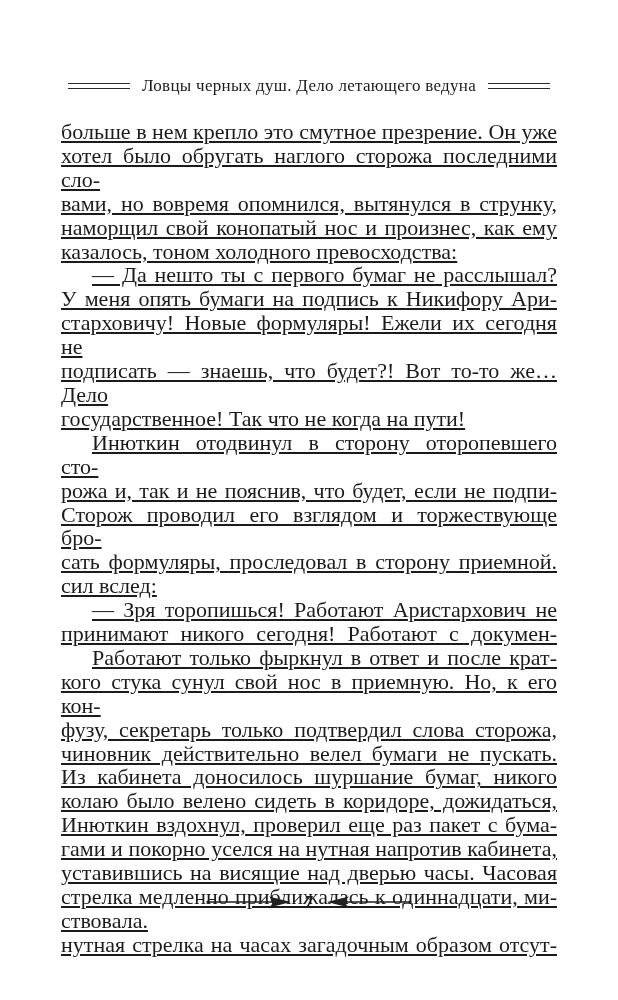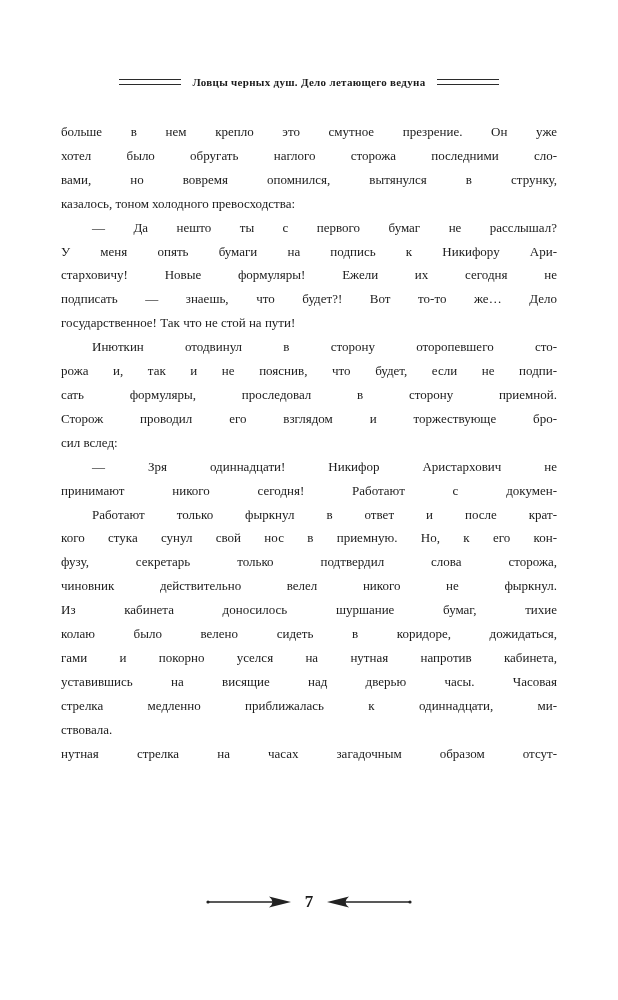--- a/index.html
+++ b/index.html
@@ -19,39 +19,40 @@
   
   .running-header {
     position: absolute;
     top: 76px; left: 0; right: 0;
     display: flex;
     align-items: center;
     justify-content: center;
     gap: 12px;
   }
   .header-title {
-    font-weight: bold;
-    font-size: 11px;
+    font-weight: normal;
+    font-size: 17px;
     letter-spacing: 0.3px;
     white-space: nowrap;
   }
   .double-rule {
     width: 62px;
     height: 6px;
     border-top: 1.6px solid #2b2b2b;
     border-bottom: 1.6px solid #2b2b2b;
   }
   
   .body-text {
     position: absolute;
     top: 120px;
     left: 61px;
     width: 496px;
-    font-size: 13px;
+    font-size: 22px;
     line-height: 23.9px;
+    text-decoration: underline;
   }
   .line {
     text-align: justify;
     text-align-last: justify;
   }
   .line.para-end { text-align-last: left; }
   .line.indent { text-indent: 31px; }
   
   .page-footer {
     position: absolute;
@@ -77,39 +78,41 @@
   <header class="running-header">
     <span class="double-rule"></span>
     <span class="header-title">Ловцы черных душ. Дело летающего ведуна</span>
     <span class="double-rule"></span>
   </header>
 
   <main class="body-text">
       <div class="line">больше в нем крепло это смутное презрение. Он уже</div>
       <div class="line">хотел было обругать наглого сторожа последними сло-</div>
       <div class="line">вами, но вовремя опомнился, вытянулся в струнку,</div>
+      <div class="line">наморщил свой конопатый нос и произнес, как ему</div>
       <div class="line para-end">казалось, тоном холодного превосходства:</div>
       <div class="line indent">— Да нешто ты с первого бумаг не расслышал?</div>
       <div class="line">У меня опять бумаги на подпись к Никифору Ари-</div>
       <div class="line">старховичу! Новые формуляры! Ежели их сегодня не</div>
       <div class="line">подписать — знаешь, что будет?! Вот то-то же… Дело</div>
-      <div class="line para-end">государственное! Так что не стой на пути!</div>
+      <div class="line para-end">государственное! Так что не когда на пути!</div>
       <div class="line indent">Инюткин отодвинул в сторону оторопевшего сто-</div>
       <div class="line">рожа и, так и не пояснив, что будет, если не подпи-</div>
+      <div class="line">Сторож проводил его взглядом и торжествующе бро-</div>
       <div class="line">сать формуляры, проследовал в сторону приемной.</div>
-      <div class="line">Сторож проводил его взглядом и торжествующе бро-</div>
       <div class="line para-end">сил вслед:</div>
-      <div class="line indent">— Зря одиннадцати! Никифор Аристархович не</div>
+      <div class="line indent">— Зря торопишься! Работают Аристархович не</div>
       <div class="line">принимают никого сегодня! Работают с докумен-</div>
       <div class="line indent">Работают только фыркнул в ответ и после крат-</div>
       <div class="line">кого стука сунул свой нос в приемную. Но, к его кон-</div>
       <div class="line">фузу, секретарь только подтвердил слова сторожа,</div>
-      <div class="line">чиновник действительно велел никого не фыркнул.</div>
-      <div class="line">Из кабинета доносилось шуршание бумаг, тихие</div>
+      <div class="line">чиновник действительно велел бумаги не пускать.</div>
+      <div class="line">Из кабинета доносилось шуршание бумаг, никого</div>
       <div class="line">колаю было велено сидеть в коридоре, дожидаться,</div>
+      <div class="line">Инюткин вздохнул, проверил еще раз пакет с бума-</div>
       <div class="line">гами и покорно уселся на нутная напротив кабинета,</div>
       <div class="line">уставившись на висящие над дверью часы. Часовая</div>
       <div class="line">стрелка медленно приближалась к одиннадцати, ми-</div>
       <div class="line para-end">ствовала.</div>
       <div class="line">нутная стрелка на часах загадочным образом отсут-</div>
     </main>
 
   <footer class="page-footer">
     <svg class="ornament" width="86" height="14" viewBox="0 0 86 14" aria-hidden="true">
       <circle cx="3" cy="7" r="1.6" fill="#222"></circle>

